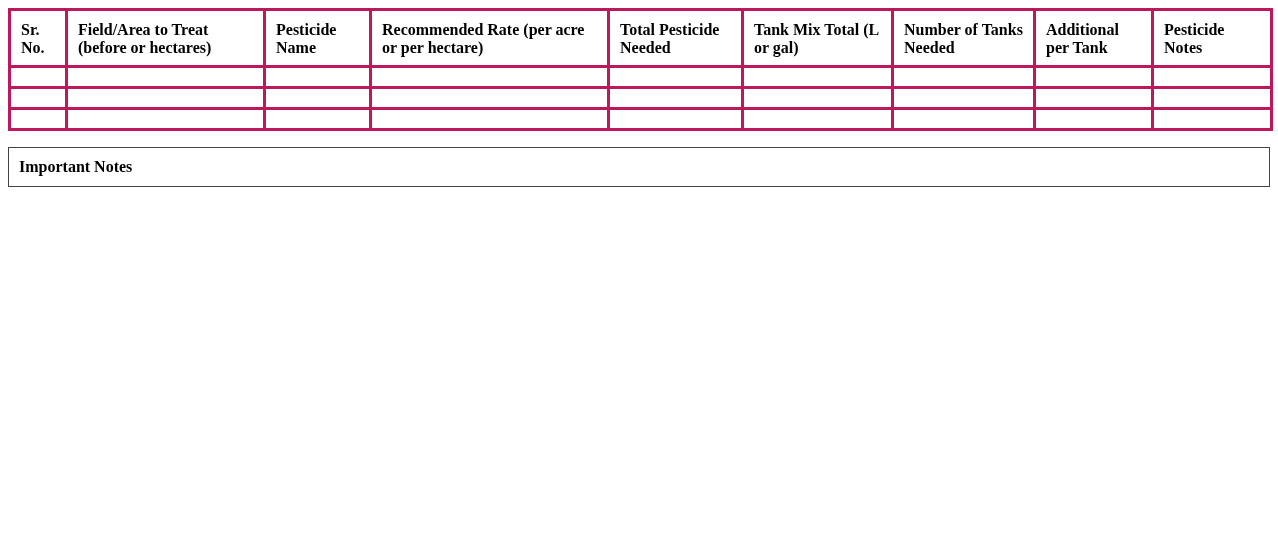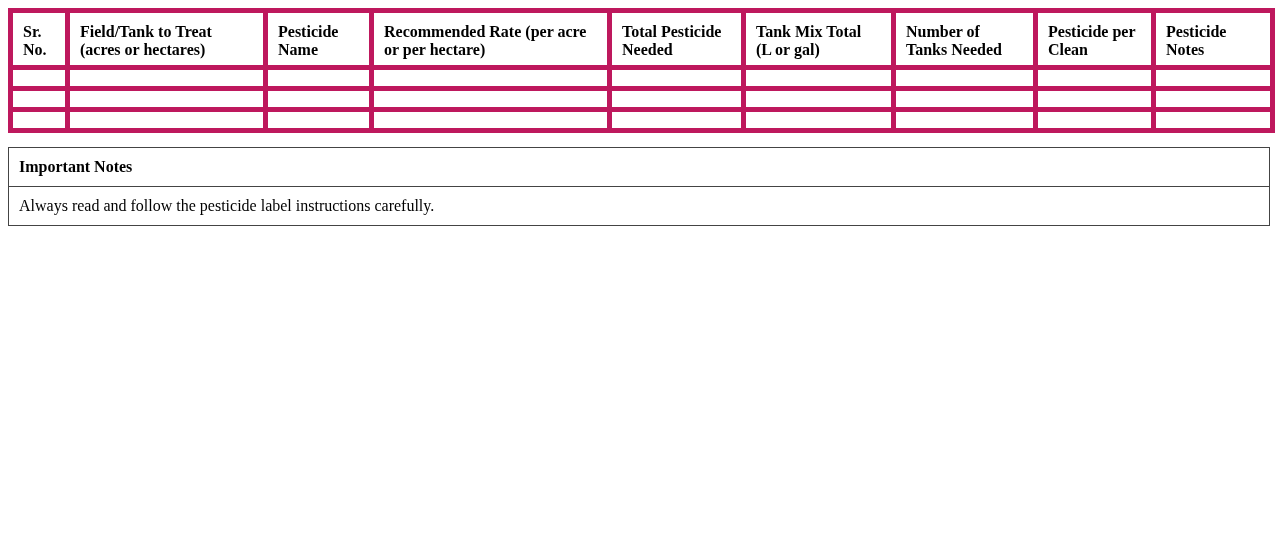--- a/index.html
+++ b/index.html
@@ -18,21 +18,21 @@
     }
     .calc-table {
       position: absolute;
       left: 8px;
       top: 8px;
       width: 1262px;
       border-collapse: collapse;
       table-layout: fixed;
     }
     .calc-table th, .calc-table td {
-      border: 5px solid #be185d;
+      border: 3px solid #be185d;
       padding: 0 10px;
       text-align: left;
       vertical-align: top;
     }
     .calc-table th {
       font-weight: bold;
       font-size: 16px;
       line-height: 18px;
       height: 57px;
       padding-top: 10px;
@@ -74,27 +74,27 @@
     <col style="width:238px">
     <col style="width:134px">
     <col style="width:150px">
     <col style="width:142px">
     <col style="width:118px">
     <col style="width:119px">
   </colgroup>
   <thead>
     <tr>
       <th>Sr. No.</th>
-      <th>Field/Tank to Treat (acres or hectares)</th>
+      <th>Field/Area to Treat (before or hectares)</th>
       <th>Pesticide Name</th>
       <th>Recommended Rate (per acre or per hectare)</th>
       <th>Total Pesticide Needed</th>
       <th>Tank Mix Total (L or gal)</th>
       <th>Number of Tanks Needed</th>
-      <th>Pesticide per Clean</th>
+      <th>Additional per Tank</th>
       <th>Pesticide Notes</th>
     </tr>
   </thead>
   <tbody>
     <tr>
       <td></td>
       <td></td>
       <td></td>
       <td></td>
       <td></td>
@@ -126,17 +126,14 @@
       <td></td>
     </tr>
   </tbody>
 </table>
 
 <table class="notes-box">
   <tbody>
     <tr>
       <td class="notes-title">Important Notes</td>
     </tr>
-    <tr>
-      <td>Always read and follow the pesticide label instructions carefully.</td>
-    </tr>
   </tbody>
 </table>
 
 </body></html>

